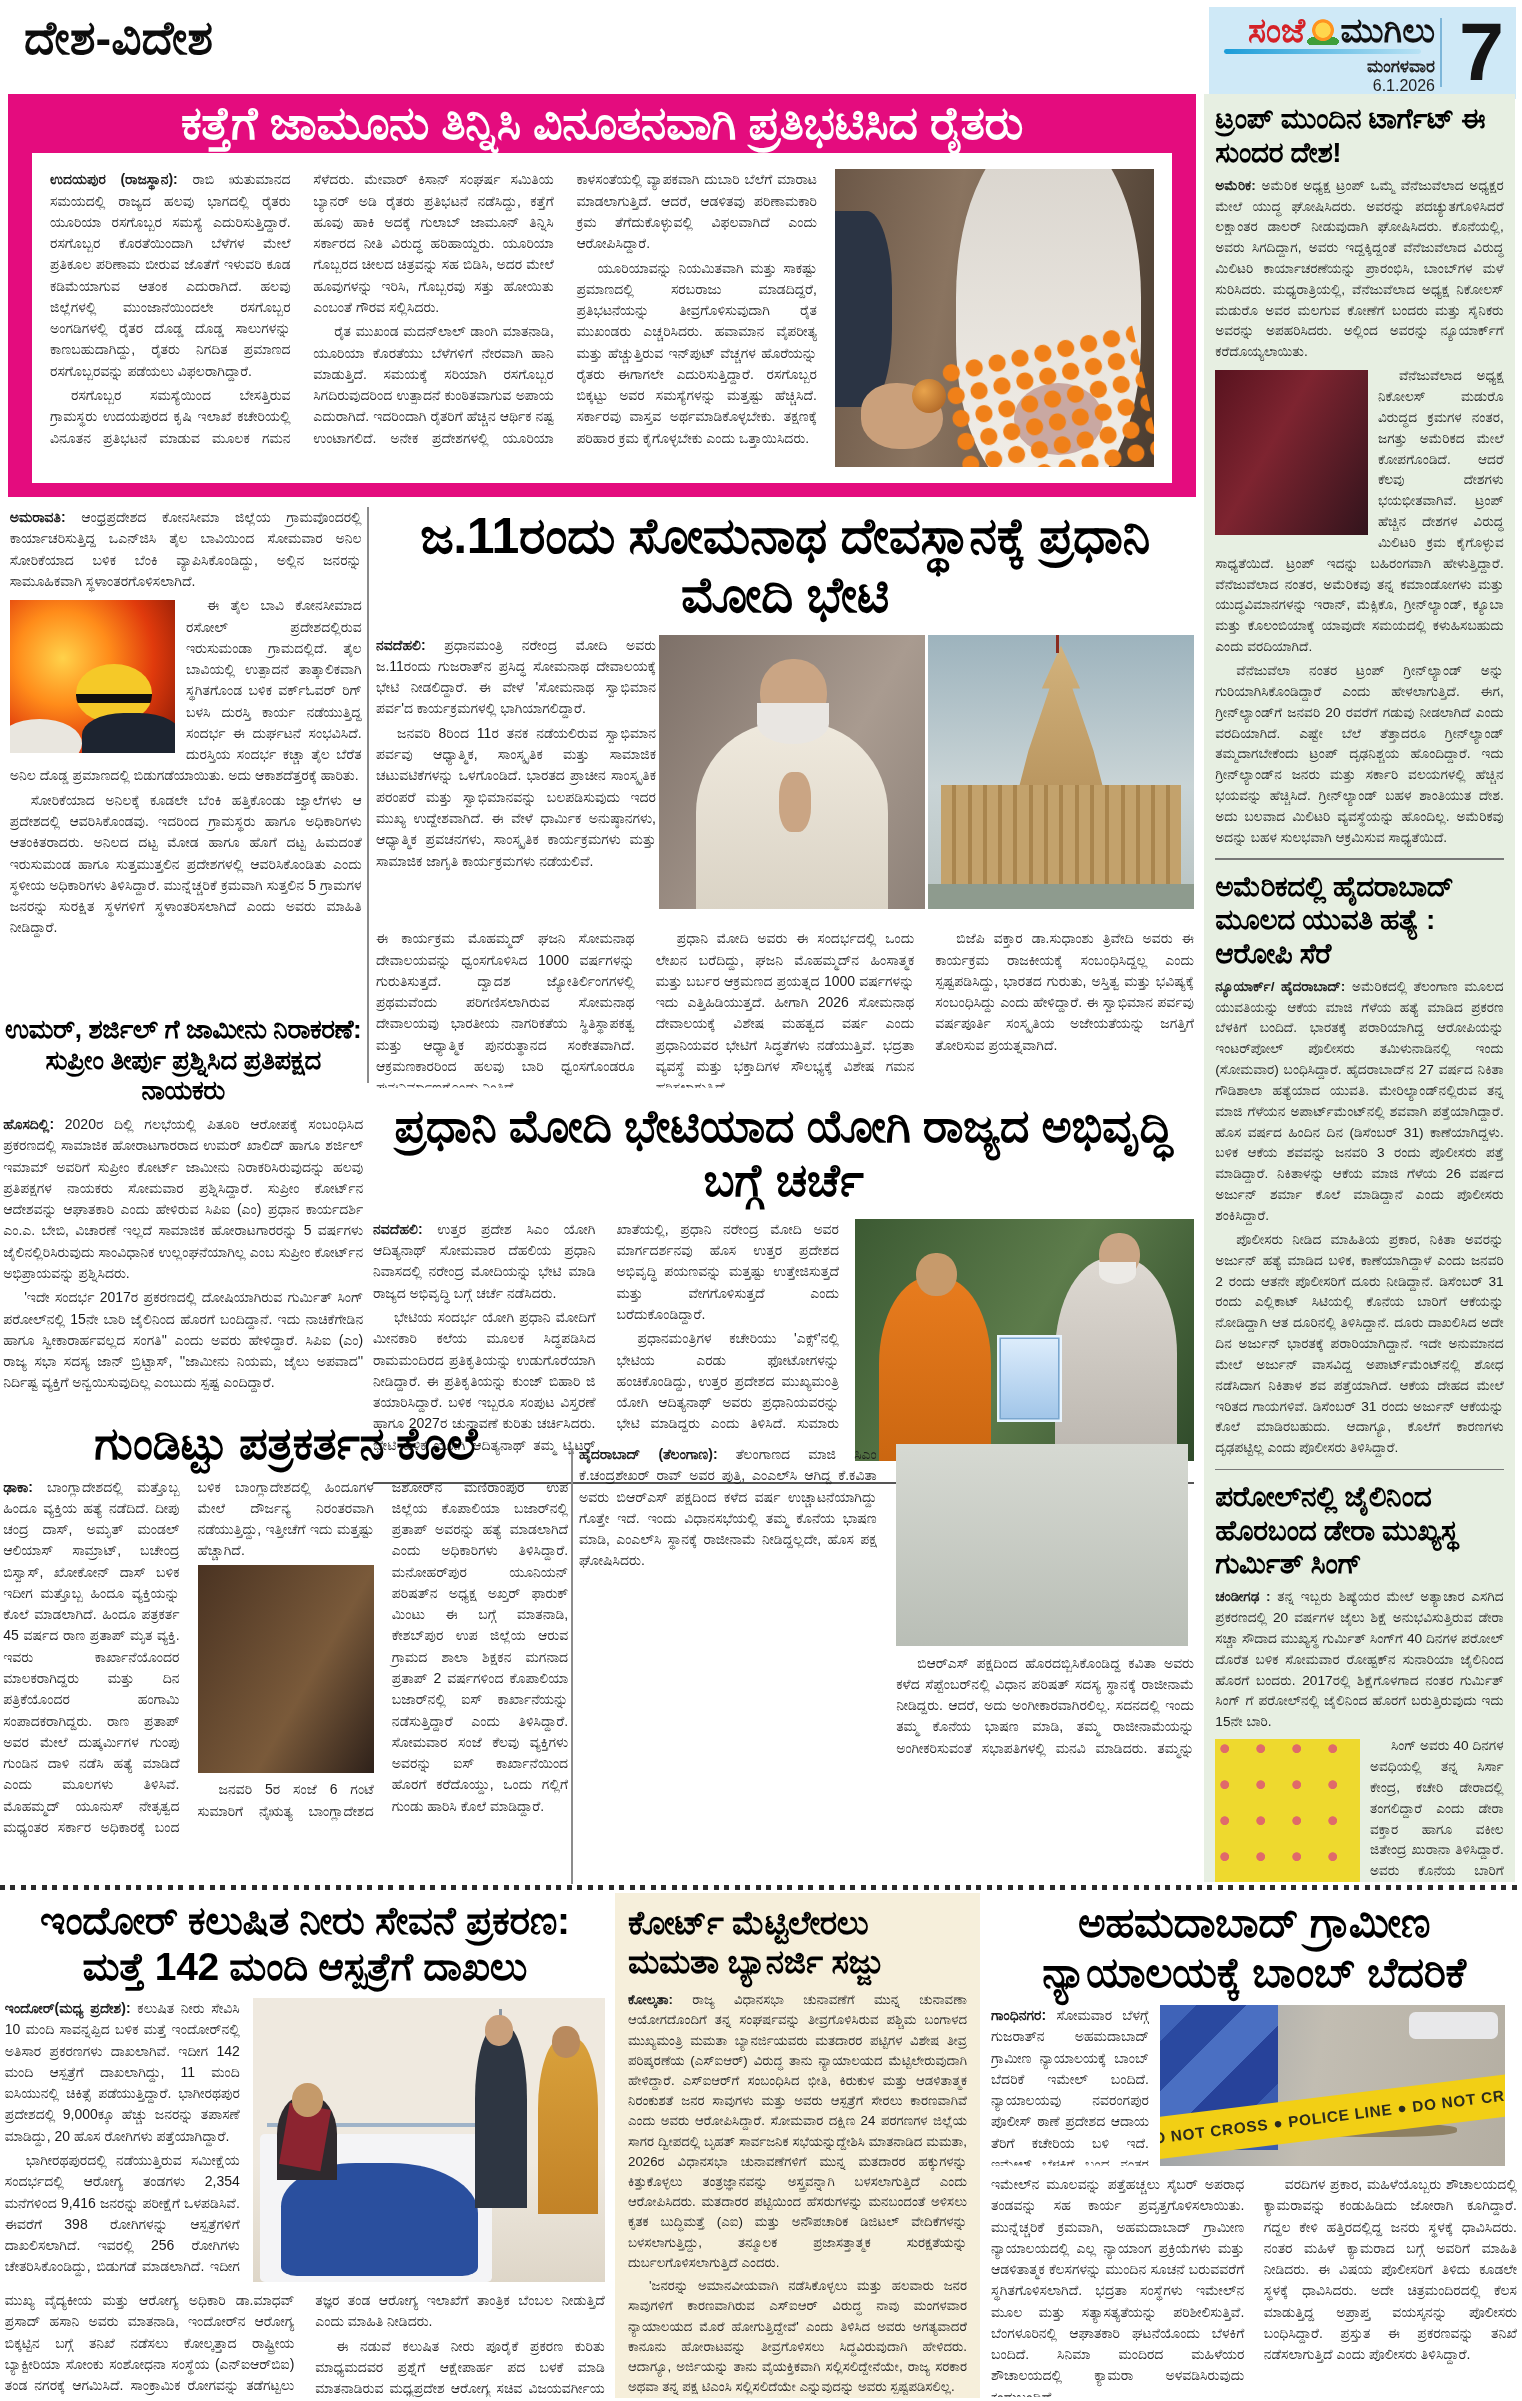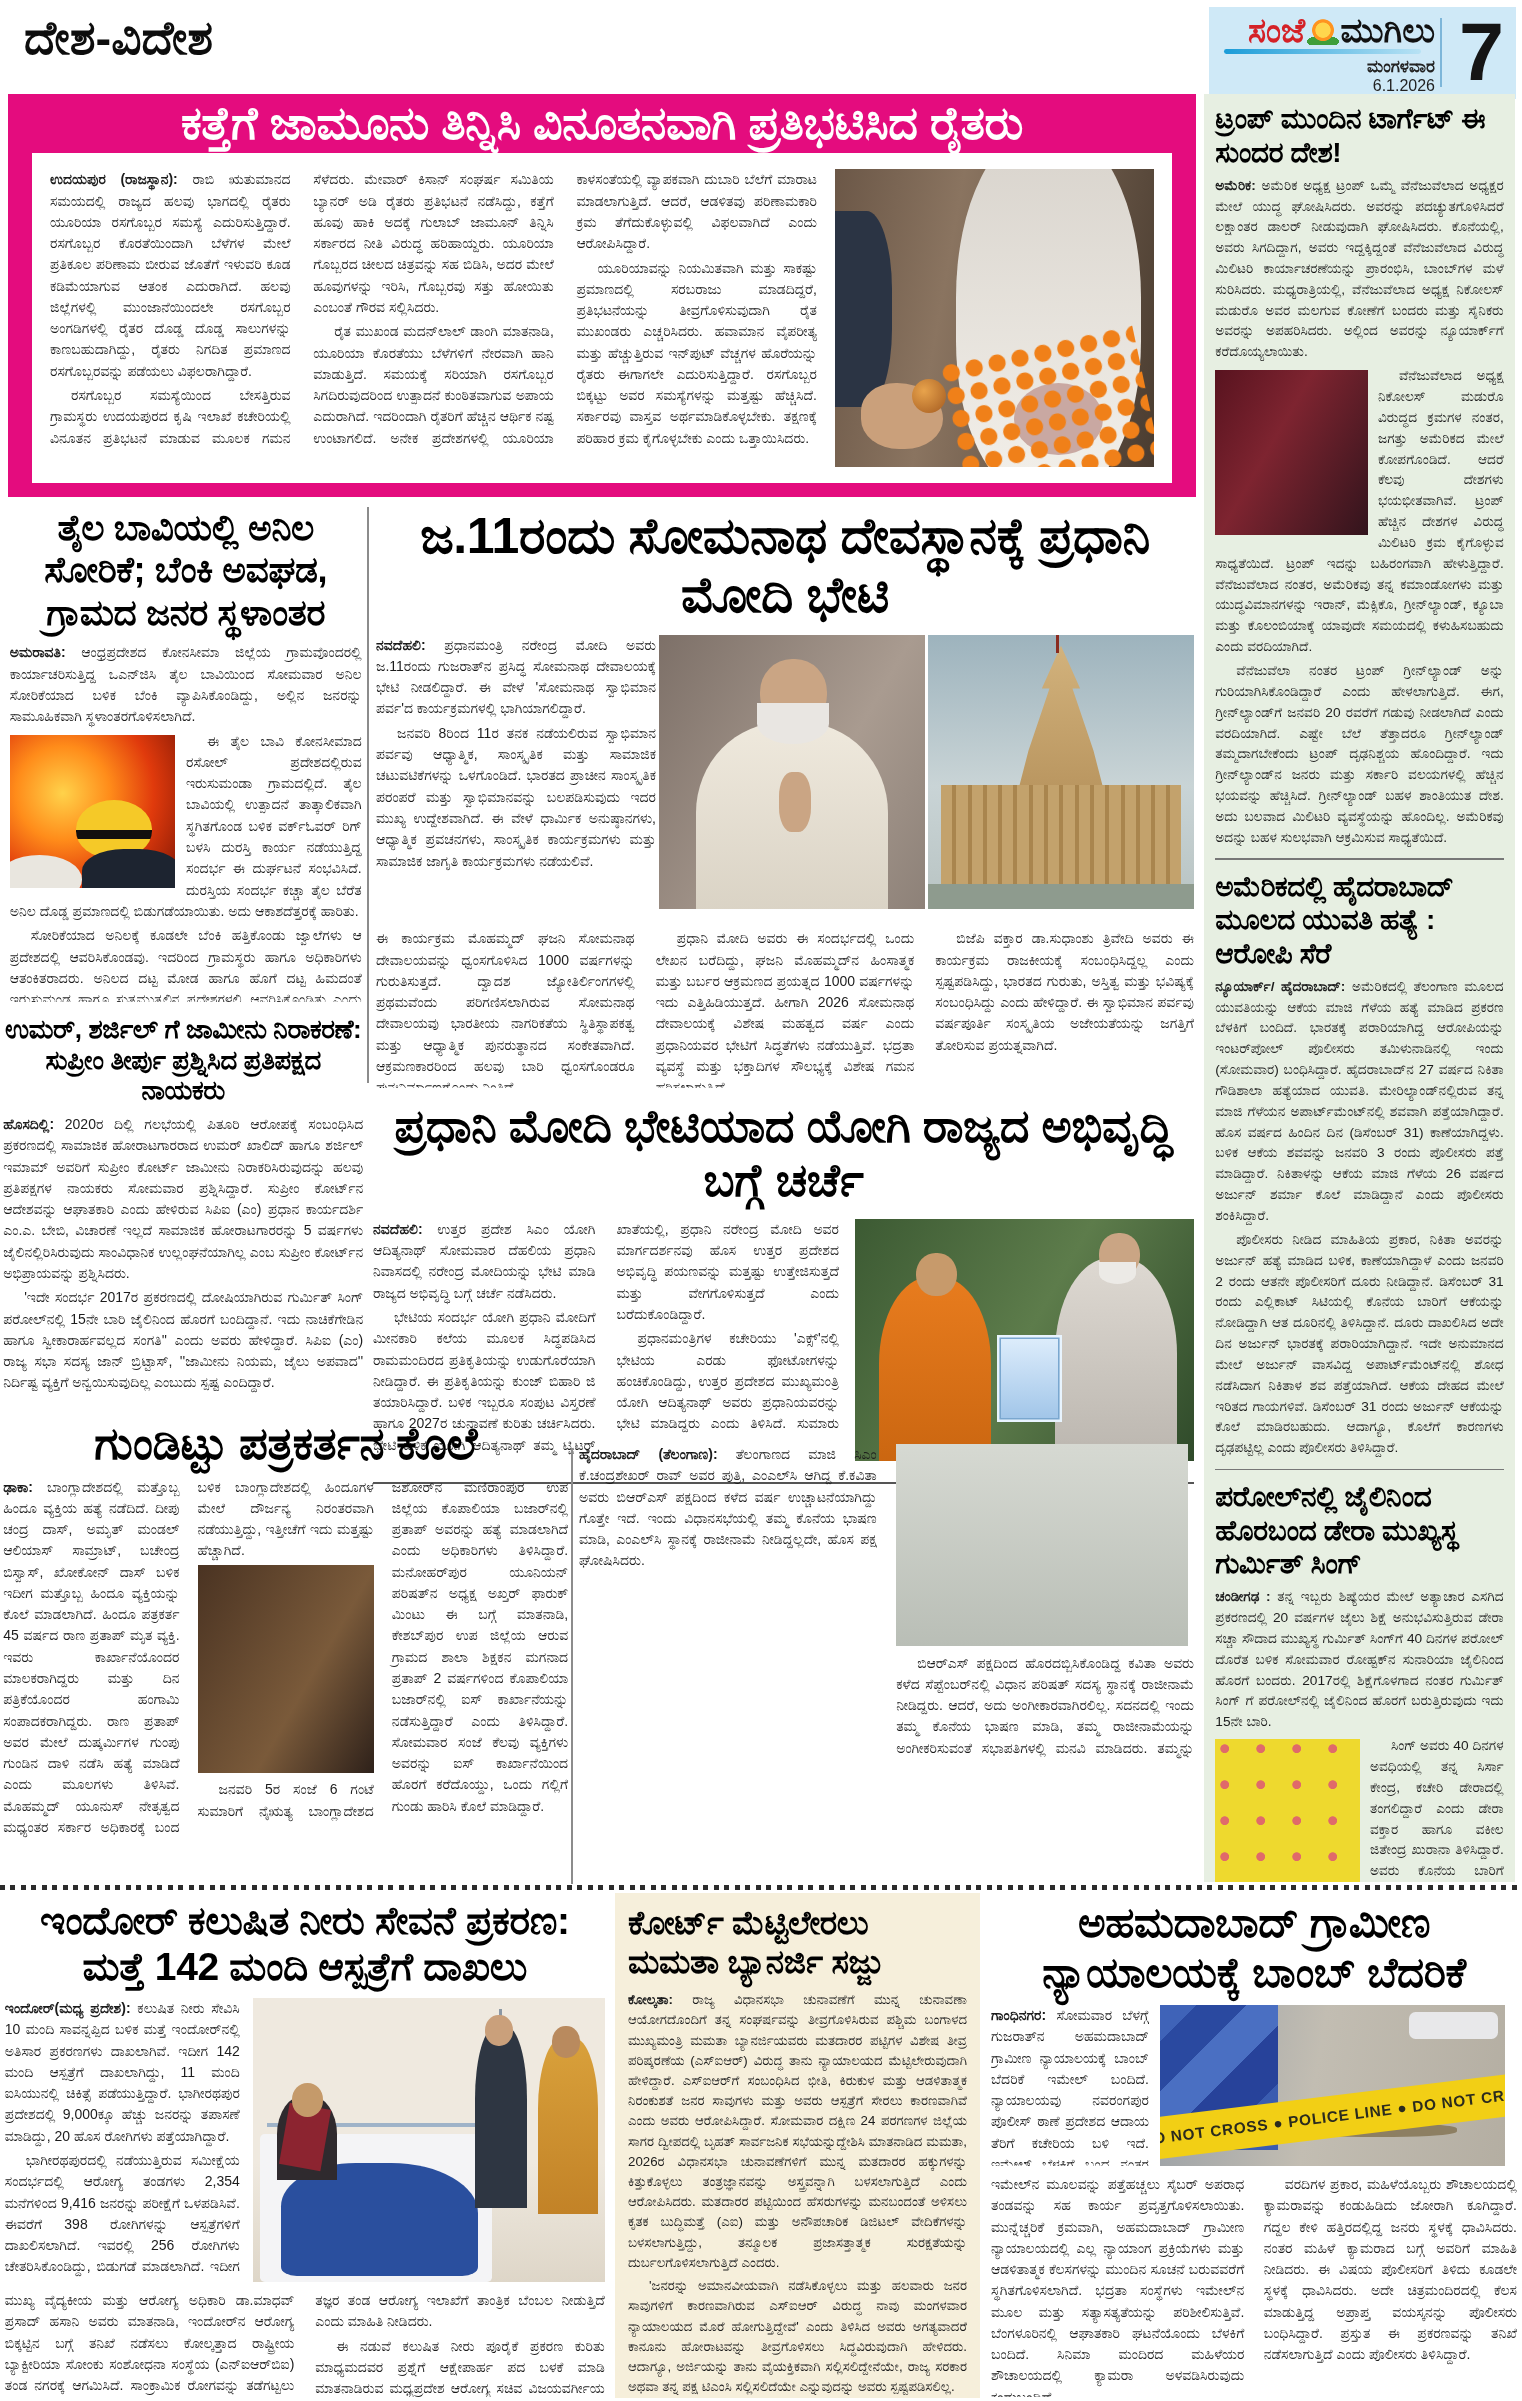--- a/index.html
+++ b/index.html
@@ -202,21 +202,20 @@
         <div class="cow-nose"></div>
         <div class="cow-garland"></div>
         <div class="cow-sleeve"></div>
         <div class="cow-hand"></div>
         <div class="cow-sweet"></div>
       </div>
     </div>
   </section>
 
   <section class="fire-art">
-    <h2 class="hl">ತೈಲ ಬಾವಿಯಲ್ಲಿ ಅನಿಲ ಸೋರಿಕೆ; ಬೆಂಕಿ ಅವಘಡ, ಗ್ರಾಮದ ಜನರ ಸ್ಥಳಾಂತರ</h2>
     <div class="body-txt">
       <p class="np"><b class="dl">ಅಮರಾವತಿ:</b> <span>ಆಂಧ್ರಪ್ರದೇಶದ ಕೋನಸೀಮಾ ಜಿಲ್ಲೆಯ ಗ್ರಾಮವೊಂದರಲ್ಲಿ ಕಾರ್ಯಾಚರಿಸುತ್ತಿದ್ದ ಒಎನ್‌ಜಿಸಿ ತೈಲ ಬಾವಿಯಿಂದ ಸೋಮವಾರ ಅನಿಲ ಸೋರಿಕೆಯಾದ ಬಳಿಕ ಬೆಂಕಿ ವ್ಯಾಪಿಸಿಕೊಂಡಿದ್ದು, ಅಲ್ಲಿನ ಜನರನ್ನು ಸಾಮೂಹಿಕವಾಗಿ ಸ್ಥಳಾಂತರಗೊಳಿಸಲಾಗಿದೆ.</span></p>
       <span class="photo ph-fire">
         <span class="fire-helmet"></span>
         <span class="fire-body"></span>
         <span class="fire-smoke"></span>
       </span>
       <p>ಈ ತೈಲ ಬಾವಿ ಕೋನಸೀಮಾದ ರಸೋಲ್ ಪ್ರದೇಶದಲ್ಲಿರುವ ಇರುಸುಮಂಡಾ ಗ್ರಾಮದಲ್ಲಿದೆ. ತೈಲ ಬಾವಿಯಲ್ಲಿ ಉತ್ಪಾದನೆ ತಾತ್ಕಾಲಿಕವಾಗಿ ಸ್ಥಗಿತಗೊಂಡ ಬಳಿಕ ವರ್ಕ್‌ಓವರ್ ರಿಗ್ ಬಳಸಿ ದುರಸ್ತಿ ಕಾರ್ಯ ನಡೆಯುತ್ತಿದ್ದ ಸಂದರ್ಭ ಈ ದುರ್ಘಟನೆ ಸಂಭವಿಸಿದೆ. ದುರಸ್ತಿಯ ಸಂದರ್ಭ ಕಚ್ಚಾ ತೈಲ ಬೆರೆತ ಅನಿಲ ದೊಡ್ಡ ಪ್ರಮಾಣದಲ್ಲಿ ಬಿಡುಗಡೆಯಾಯಿತು. ಅದು ಆಕಾಶದೆತ್ತರಕ್ಕೆ ಹಾರಿತು.</p>
       <p>ಸೋರಿಕೆಯಾದ ಅನಿಲಕ್ಕೆ ಕೂಡಲೇ ಬೆಂಕಿ ಹತ್ತಿಕೊಂಡು ಜ್ವಾಲೆಗಳು ಆ ಪ್ರದೇಶದಲ್ಲಿ ಆವರಿಸಿಕೊಂಡವು. ಇದರಿಂದ ಗ್ರಾಮಸ್ಥರು ಹಾಗೂ ಅಧಿಕಾರಿಗಳು ಆತಂಕಿತರಾದರು. ಅನಿಲದ ದಟ್ಟ ಮೋಡ ಹಾಗೂ ಹೊಗೆ ದಟ್ಟ ಹಿಮದಂತೆ ಇರುಸುಮಂಡ ಹಾಗೂ ಸುತ್ತಮುತ್ತಲಿನ ಪ್ರದೇಶಗಳಲ್ಲಿ ಆವರಿಸಿಕೊಂಡಿತು ಎಂದು ಸ್ಥಳೀಯ ಅಧಿಕಾರಿಗಳು ತಿಳಿಸಿದ್ದಾರೆ. ಮುನ್ನೆಚ್ಚರಿಕೆ ಕ್ರಮವಾಗಿ ಸುತ್ತಲಿನ 5 ಗ್ರಾಮಗಳ ಜನರನ್ನು ಸುರಕ್ಷಿತ ಸ್ಥಳಗಳಿಗೆ ಸ್ಥಳಾಂತರಿಸಲಾಗಿದೆ ಎಂದು ಅವರು ಮಾಹಿತಿ ನೀಡಿದ್ದಾರೆ.</p>
     </div>

